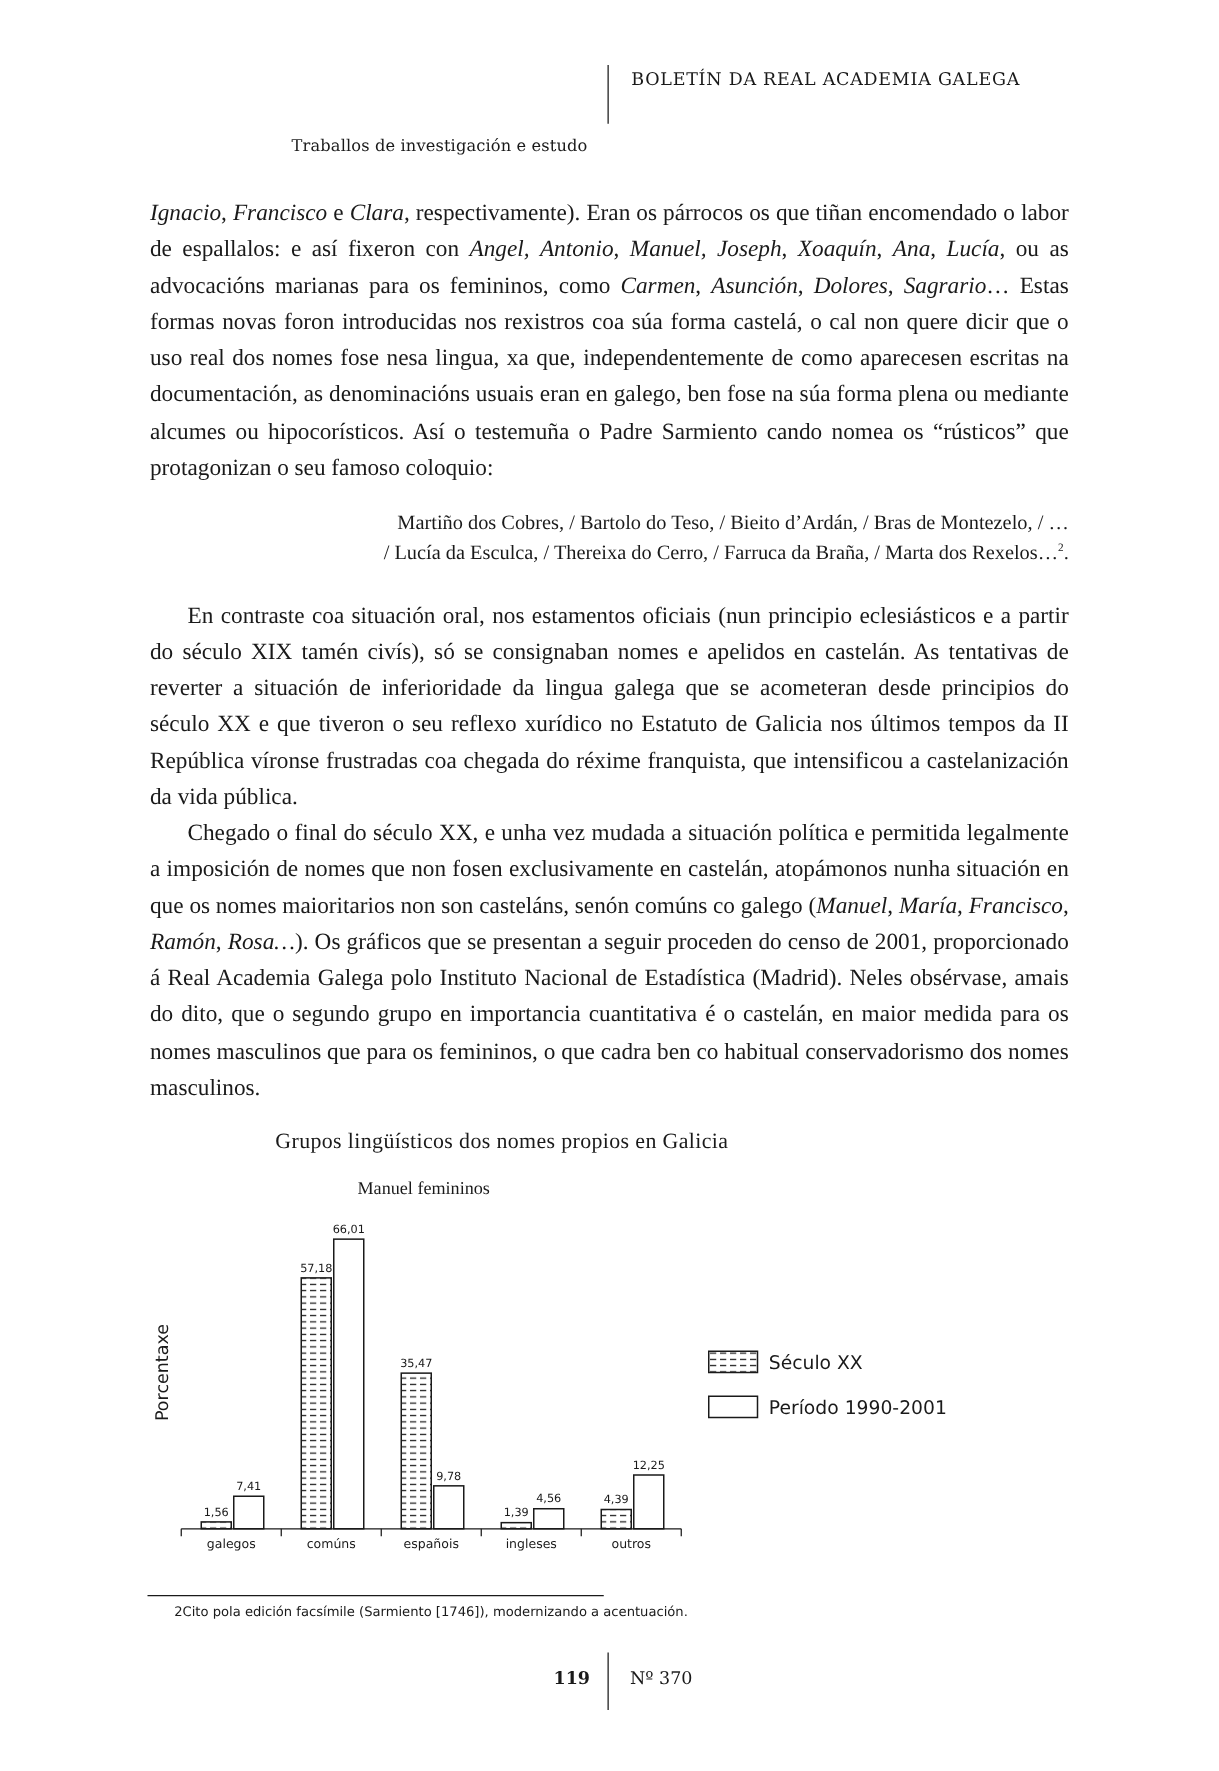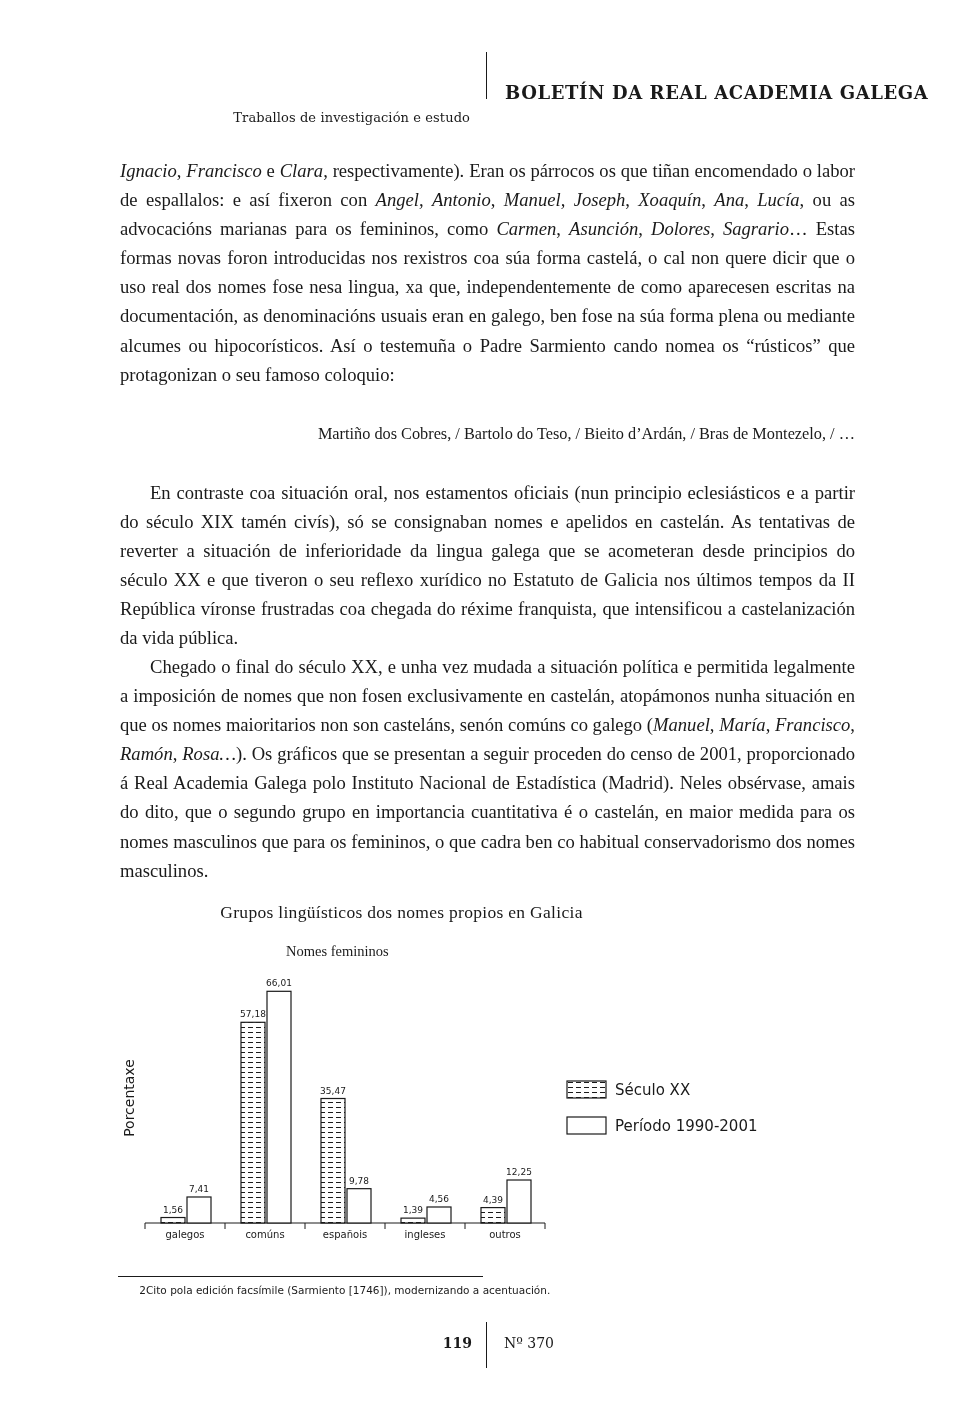--- a/index.html
+++ b/index.html
@@ -12,33 +12,33 @@
       position: absolute; top: 52px; left: 0; width: 975px; height: 48px;
     }
     .rh-left {
       position: absolute; right: 505px; top: 14px;
       font-size: 13px; letter-spacing: 0.1px; white-space: nowrap; margin-top: 44px;
     }
     .rh-rule {
       position: absolute; left: 486px; top: 0; width: 1px; height: 47px; background: #1a1a1a;
     }
     .rh-right {
-      position: absolute; left: 505px; top: 30px;
-      font-size: 18px; letter-spacing: 0.6px; white-space: nowrap; font-weight: bold;
+      position: absolute; left: 505px; top: 4px;
+      font-size: 14px; letter-spacing: 0.6px; white-space: nowrap;
     }
     .body-text {
       position: absolute; left: 120px; width: 735px;
       font-family: "Liberation Serif", "DejaVu Serif", serif;
       font-size: 18.6px; line-height: 29.1px; text-align: justify;
     }
     .body-text p { margin: 0; }
     .p1 { top: 156px; }
     .p1 i { font-style: italic; }
     .quote {
-      position: absolute; left: 200px; width: 655px; top: 424px;
+      position: absolute; left: 200px; width: 655px; top: 408px;
       font-family: "Liberation Serif", "DejaVu Serif", serif;
       font-size: 16.3px; line-height: 20px; text-align: right;
     }
     .quote sup { font-size: 9px; }
     .p2 { top: 478px; }
     .p2 p, .p3 p { text-indent: 30px; }
     .p3 { top: 652px; }
     .p3 i { font-style: italic; margin-top: 14px; }
 
     .chart-title {
@@ -78,32 +78,33 @@
   <div class="rh-rule"></div>
   <span class="rh-right">BOLETÍN DA REAL ACADEMIA GALEGA</span>
 </div>
 
 <div class="body-text p1">
   <p><i>Ignacio</i><span>, </span><i>Francisco</i><span> e </span><i>Clara</i><span>, respectivamente). Eran os párrocos os que tiñan encomendado o labor de espallalos: e así fixeron con </span><i>Angel,</i><span> </span><i>Antonio</i><span>, </span><i>Manuel,</i><span> </span><i>Joseph</i><span>, </span><i>Xoaquín</i><span>, </span><i>Ana</i><span>, </span><i>Lucía</i><span>, ou as advocacións marianas para os femininos, como </span><i>Carmen</i><span>, </span><i>Asunción</i><span>, </span><i>Dolores</i><span>, </span><i>Sagrario</i><span>… Estas formas novas foron introducidas nos rexistros coa súa forma castelá, o cal non quere dicir que o uso real dos nomes fose nesa lingua, xa que, independentemente de como aparecesen escritas na documentación, as denominacións usuais eran en galego, ben fose na súa forma plena ou mediante alcumes ou hipocorísticos. Así o testemuña o Padre Sarmiento cando nomea os “rústicos” que protagonizan o seu famoso coloquio:</span></p>
 </div>
 
 <div class="quote">
   <div>Martiño dos Cobres, / Bartolo do Teso, / Bieito d’Ardán, / Bras de Montezelo, / …</div>
+  <div><span>/ Lucía da Esculca, / Thereixa do Cerro, / Farruca da Braña, / Marta dos Rexelos…</span><sup>2</sup><span>.</span></div>
 </div>
 
 <div class="body-text p2">
   <p>En contraste coa situación oral, nos estamentos oficiais (nun principio eclesiásticos e a partir do século XIX tamén civís), só se consignaban nomes e apelidos en castelán. As tentativas de reverter a situación de inferioridade da lingua galega que se acometeran desde principios do século XX e que tiveron o seu reflexo xurídico no Estatuto de Galicia nos últimos tempos da II República víronse frustradas coa chegada do réxime franquista, que intensificou a castelanización da vida pública.</p>
 </div>
 
 <div class="body-text p3">
   <p><span>Chegado o final do século XX, e unha vez mudada a situación política e permitida legalmente a imposición de nomes que non fosen exclusivamente en castelán, atopámonos nunha situación en que os nomes maioritarios non son casteláns, senón comúns co galego (</span><i>Manuel</i><span>, </span><i>María</i><span>, </span><i>Francisco</i><span>, </span><i>Ramón</i><span>, </span><i>Rosa…</i><span>). Os gráficos que se presentan a seguir proceden do censo de 2001, proporcionado á Real Academia Galega polo Instituto Nacional de Estadística (Madrid). Neles obsérvase, amais do dito, que o segundo grupo en importancia cuantitativa é o castelán, en maior medida para os nomes masculinos que para os femininos, o que cadra ben co habitual conservadorismo dos nomes masculinos.</span></p>
 </div>
 
 <div class="chart-title">Grupos lingüísticos dos nomes propios en Galicia</div>
-<div class="chart-subtitle">Nomes femininos</div>
+<div class="chart-subtitle">Manuel femininos</div>
 
 <svg id="chart-svg" xmlns="http://www.w3.org/2000/svg">
   <defs>
     <pattern id="hatch" patternUnits="userSpaceOnUse" width="8" height="5">
       <rect width="8" height="5" fill="#ffffff"></rect>
       <line x1="0" y1="2.5" x2="5" y2="2.5" stroke="#1a1a1a" stroke-width="1"></line>
     </pattern>
   </defs>
   <g id="chart-layer">
       <line x1="145" y1="1223" x2="545" y2="1223" stroke="#1a1a1a" stroke-width="1"></line>

